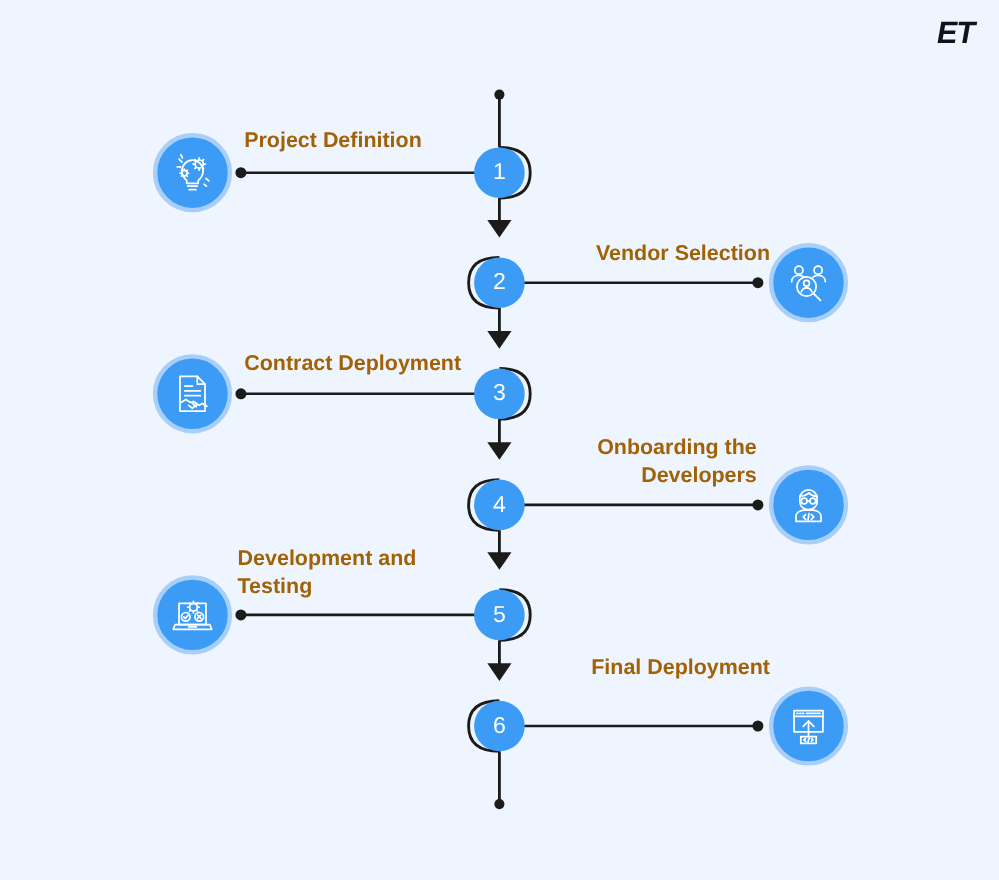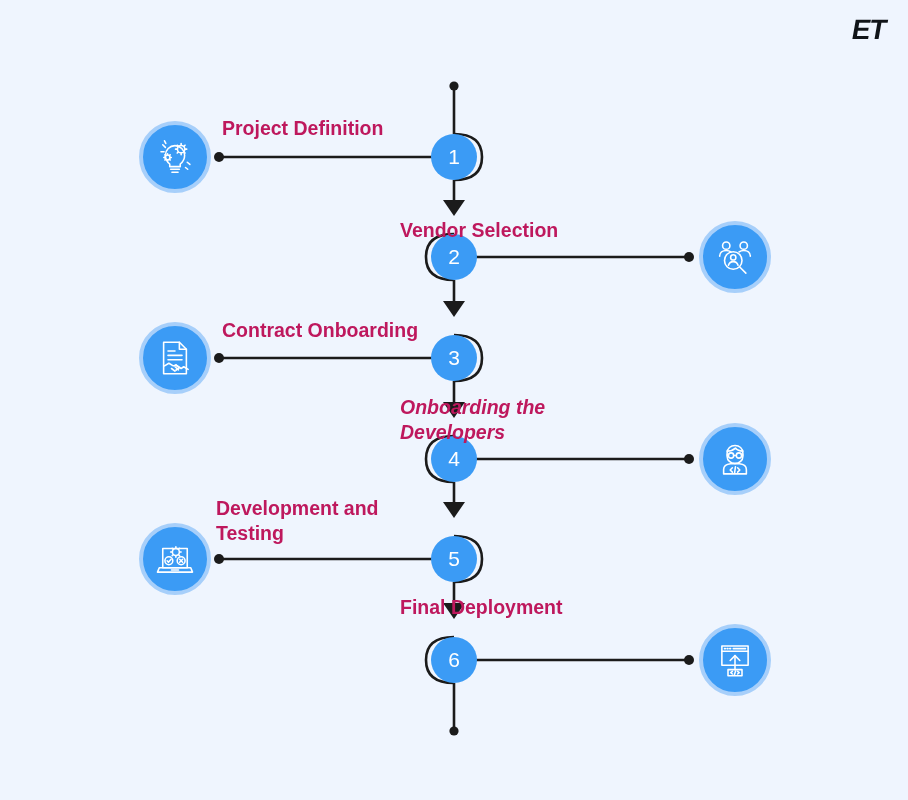--- a/index.html
+++ b/index.html
@@ -32,28 +32,28 @@
     color: #101418;
     transform: skewX(-10deg);
     font-stretch: condensed;
   }
   .step-label {
     position: absolute;
     font-family: "Liberation Sans", sans-serif;
     font-weight: 700;
     font-size: 19.5px;
     line-height: 25px;
-    color: #be185d;
+    color: #a16207;
     white-space: pre-line;
   }
   .step-label.left-side {
     text-align: left;
   }
   .step-label.right-side {
-    text-align: left;
+    text-align: right;
   }
   .node-number {
     position: absolute;
     width: 46px;
     height: 46px;
     border-radius: 50%;
     background: #3b9bf5;
     color: #ffffff;
     font-family: "Liberation Sans", sans-serif;
     font-weight: 400;
@@ -155,22 +155,22 @@
 </div>
 <div class="node-number" style="left:431px; top:536px;">
   <span>5</span>
 </div>
 <div class="node-number" style="left:431px; top:637px;">
   <span>6</span>
 </div>
 
 <div class="step-label left-side" style="left:222px; top:116px; width:300px;">Project Definition</div>
 <div class="step-label right-side" style="right:208px; top:218px; width:300px;">Vendor Selection</div>
-<div class="step-label left-side" style="left:222px; top:318px; width:300px;">Contract Onboarding</div>
-<div class="step-label right-side" style="right:208px; top:395px; width:300px;font-style:italic;">Onboarding the
+<div class="step-label left-side" style="left:222px; top:318px; width:300px;">Contract Deployment</div>
+<div class="step-label right-side" style="right:220px; top:395px; width:300px;">Onboarding the
 Developers</div>
 <div class="step-label left-side" style="left:216px; top:496px; width:300px;">Development and
 Testing</div>
 <div class="step-label right-side" style="right:208px; top:595px; width:300px;">Final Deployment</div>
 
 <div class="icon-badge" style="left:139px; top:121px;">
   <svg viewBox="0 0 48 48" fill="none" stroke="#ffffff" stroke-width="1.8" stroke-linecap="round" stroke-linejoin="round">
     <path d="M18 32c-3-2.4-5-6-5-10 0-6.1 4.9-11 11-11s11 4.9 11 11c0 4-2 7.6-5 10v3H18z"></path>
     <path d="M19 38h10M20.5 41.5h7"></path>
     <circle cx="31" cy="15" r="4.2"></circle>

